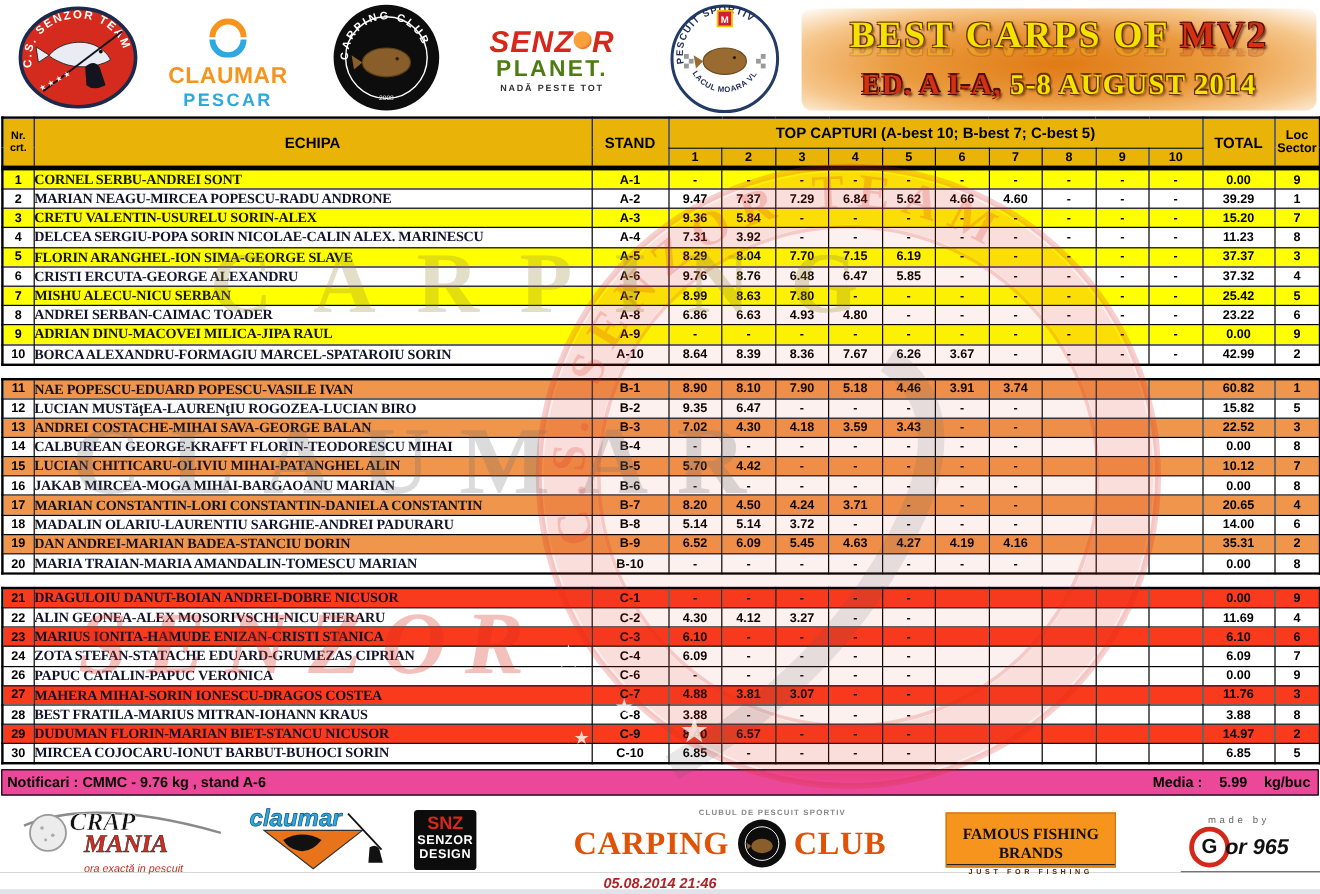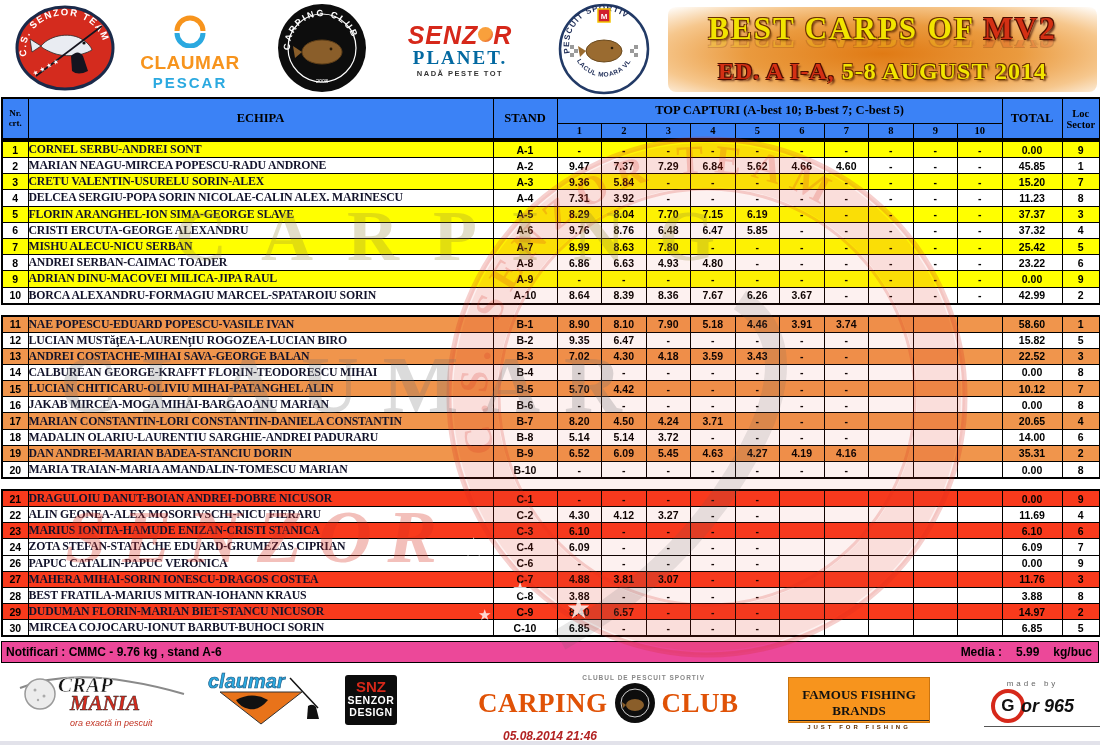--- a/index.html
+++ b/index.html
@@ -11,39 +11,39 @@
   .toplogo{position:absolute;}
 
   .claumar-top{left:134px;top:10px;width:112px;text-align:center;}
   .claumar-top .w1{display:block;font-weight:900;font-size:19px;color:#F7941D;letter-spacing:.5px;}
   .claumar-top .w2{display:block;font-weight:900;font-size:15px;color:#2BA9E0;letter-spacing:2px;}
 
   .senzorplanet{left:390px;top:22px;width:140px;text-align:center;line-height:1.05;}
   .sp1{font-weight:900;font-style:italic;font-size:25px;color:#D6281A;letter-spacing:1px;}
   .sp-dot{display:inline-block;width:15px;height:15px;border-radius:50%;
           background:radial-gradient(circle at 35% 35%, #f9a03c 55%, #d6281a 100%);vertical-align:2px;}
-  .sp2{font-weight:700;font-size:19px;color:#0369a1;letter-spacing:2px;font-family:Liberation Serif, serif;}
+  .sp2{font-weight:700;font-size:19px;color:#4d7c0f;letter-spacing:2px;}
   .sp3{font-weight:700;font-size:7.5px;color:#333;letter-spacing:1.5px;margin-top:2px;}
 
   
   .banner{position:absolute;left:668px;top:7px;width:429px;height:85px;border-radius:8px;
           background:radial-gradient(ellipse at 50% 55%, #e07a14 0%, #ea9a3e 45%, #f6c78d 75%, #ffffff 100%);
           text-align:center;overflow:hidden;font-family:"Liberation Serif",serif;}
   .bl1{margin-top:6px;font-size:31px;font-weight:bold;letter-spacing:2px;line-height:1;}
   .bl2{margin-top:7px;font-size:24px;font-weight:bold;letter-spacing:1px;line-height:1;}
   .ty{color:#f2e400;text-shadow:-1px -1px 0 #6d3200,1px -1px 0 #6d3200,-1px 1px 0 #6d3200,2px 2px 2px rgba(90,40,0,.75);}
   .tr{color:#d43014;text-shadow:-1px -1px 0 #4d0d00,1px -1px 0 #4d0d00,-1px 1px 0 #4d0d00,2px 2px 2px rgba(60,10,0,.75);}
   .refl{height:12px;overflow:hidden;opacity:.20;transform:scaleY(-1);filter:blur(.4px);font-size:31px;
         font-weight:bold;letter-spacing:2px;line-height:1;margin-top:-4px;}
 
   
   .tablewrap{position:absolute;left:1px;top:97px;width:1098px;z-index:2;}
   table.res{border-collapse:collapse;table-layout:fixed;width:1098px;border:2px solid #000;}
   table.res td, table.res th{border:1px solid #000;overflow:hidden;white-space:nowrap;padding:0;}
-  th{background:#3b82f6;color:#000;font-family:Liberation Serif, serif;}
+  th{background:#eab308;color:#000;font-family:Liberation Sans, sans-serif;}
   .h-top{height:25px;font-size:12.5px;font-weight:bold;}
   .h-num{height:16px;font-size:10.5px;font-weight:bold;}
   .h-nr{font-size:9px;line-height:9.5px;font-weight:bold;}
   .h-loc{font-size:10.5px;line-height:11px;font-weight:bold;}
   tbody tr{height:16.2px;}
   td.nr{font-size:10.5px;font-weight:bold;text-align:center;}
   td.team{font-family:"Liberation Serif",serif;font-weight:bold;font-size:11.8px;color:#12122a;
           text-align:left;padding-left:4px;letter-spacing:-.2px;}
   td.stand,td.val,td.total,td.loc{font-size:10.5px;font-weight:bold;text-align:center;color:#000;}
   tr.gA.shaded td{background:#FFFF00;}
@@ -276,21 +276,21 @@
             <td class="val">9.47</td>
             <td class="val">7.37</td>
             <td class="val">7.29</td>
             <td class="val">6.84</td>
             <td class="val">5.62</td>
             <td class="val">4.66</td>
             <td class="val">4.60</td>
             <td class="val">-</td>
             <td class="val">-</td>
             <td class="val">-</td>
-            <td class="total">45.85</td>
+            <td class="total">39.29</td>
             <td class="loc">1</td>
           </tr>
           <tr class="row gA shaded">
             <td class="nr">3</td>
             <td class="team">CRETU VALENTIN-USURELU SORIN-ALEX</td>
             <td class="stand">A-3</td>
             <td class="val">9.36</td>
             <td class="val">5.84</td>
             <td class="val">-</td>
             <td class="val">-</td>
@@ -452,21 +452,21 @@
             <td class="val">8.90</td>
             <td class="val">8.10</td>
             <td class="val">7.90</td>
             <td class="val">5.18</td>
             <td class="val">4.46</td>
             <td class="val">3.91</td>
             <td class="val">3.74</td>
             <td class="val"></td>
             <td class="val"></td>
             <td class="val"></td>
-            <td class="total">58.60</td>
+            <td class="total">60.82</td>
             <td class="loc">1</td>
           </tr>
           <tr class="row gB">
             <td class="nr">12</td>
             <td class="team">LUCIAN MUSTăţEA-LAURENţIU ROGOZEA-LUCIAN BIRO</td>
             <td class="stand">B-2</td>
             <td class="val">9.35</td>
             <td class="val">6.47</td>
             <td class="val">-</td>
             <td class="val">-</td>

